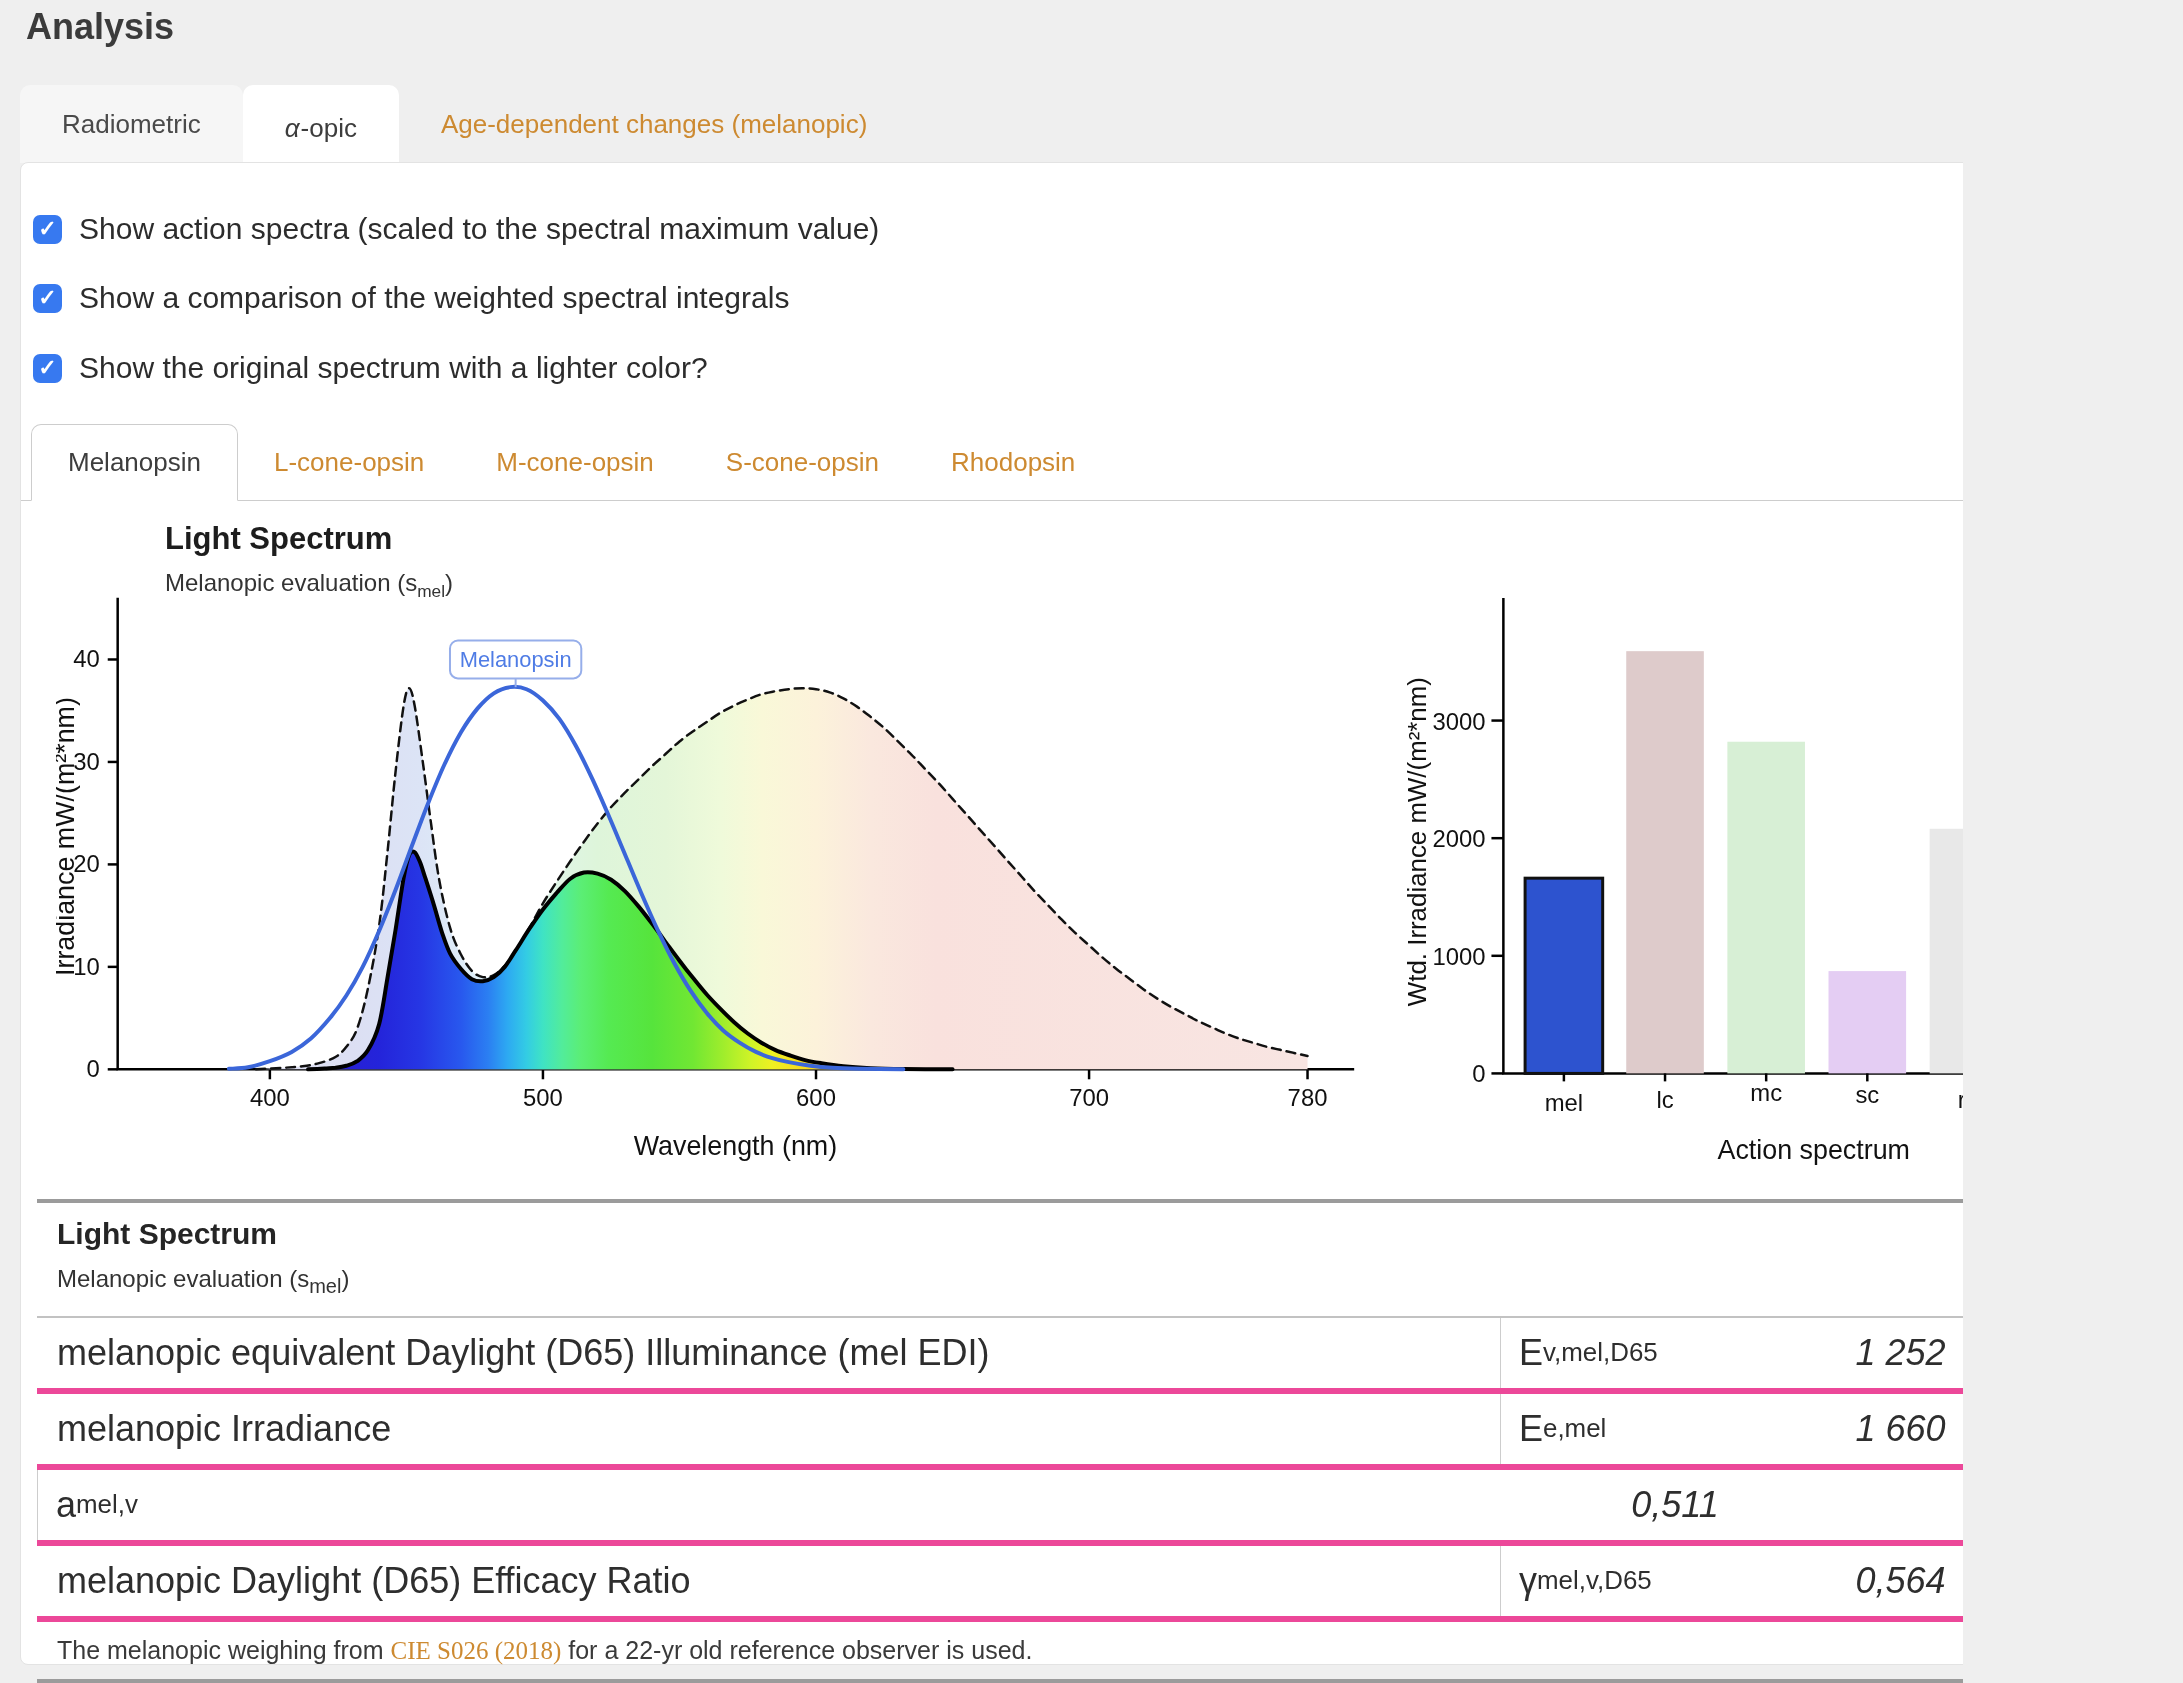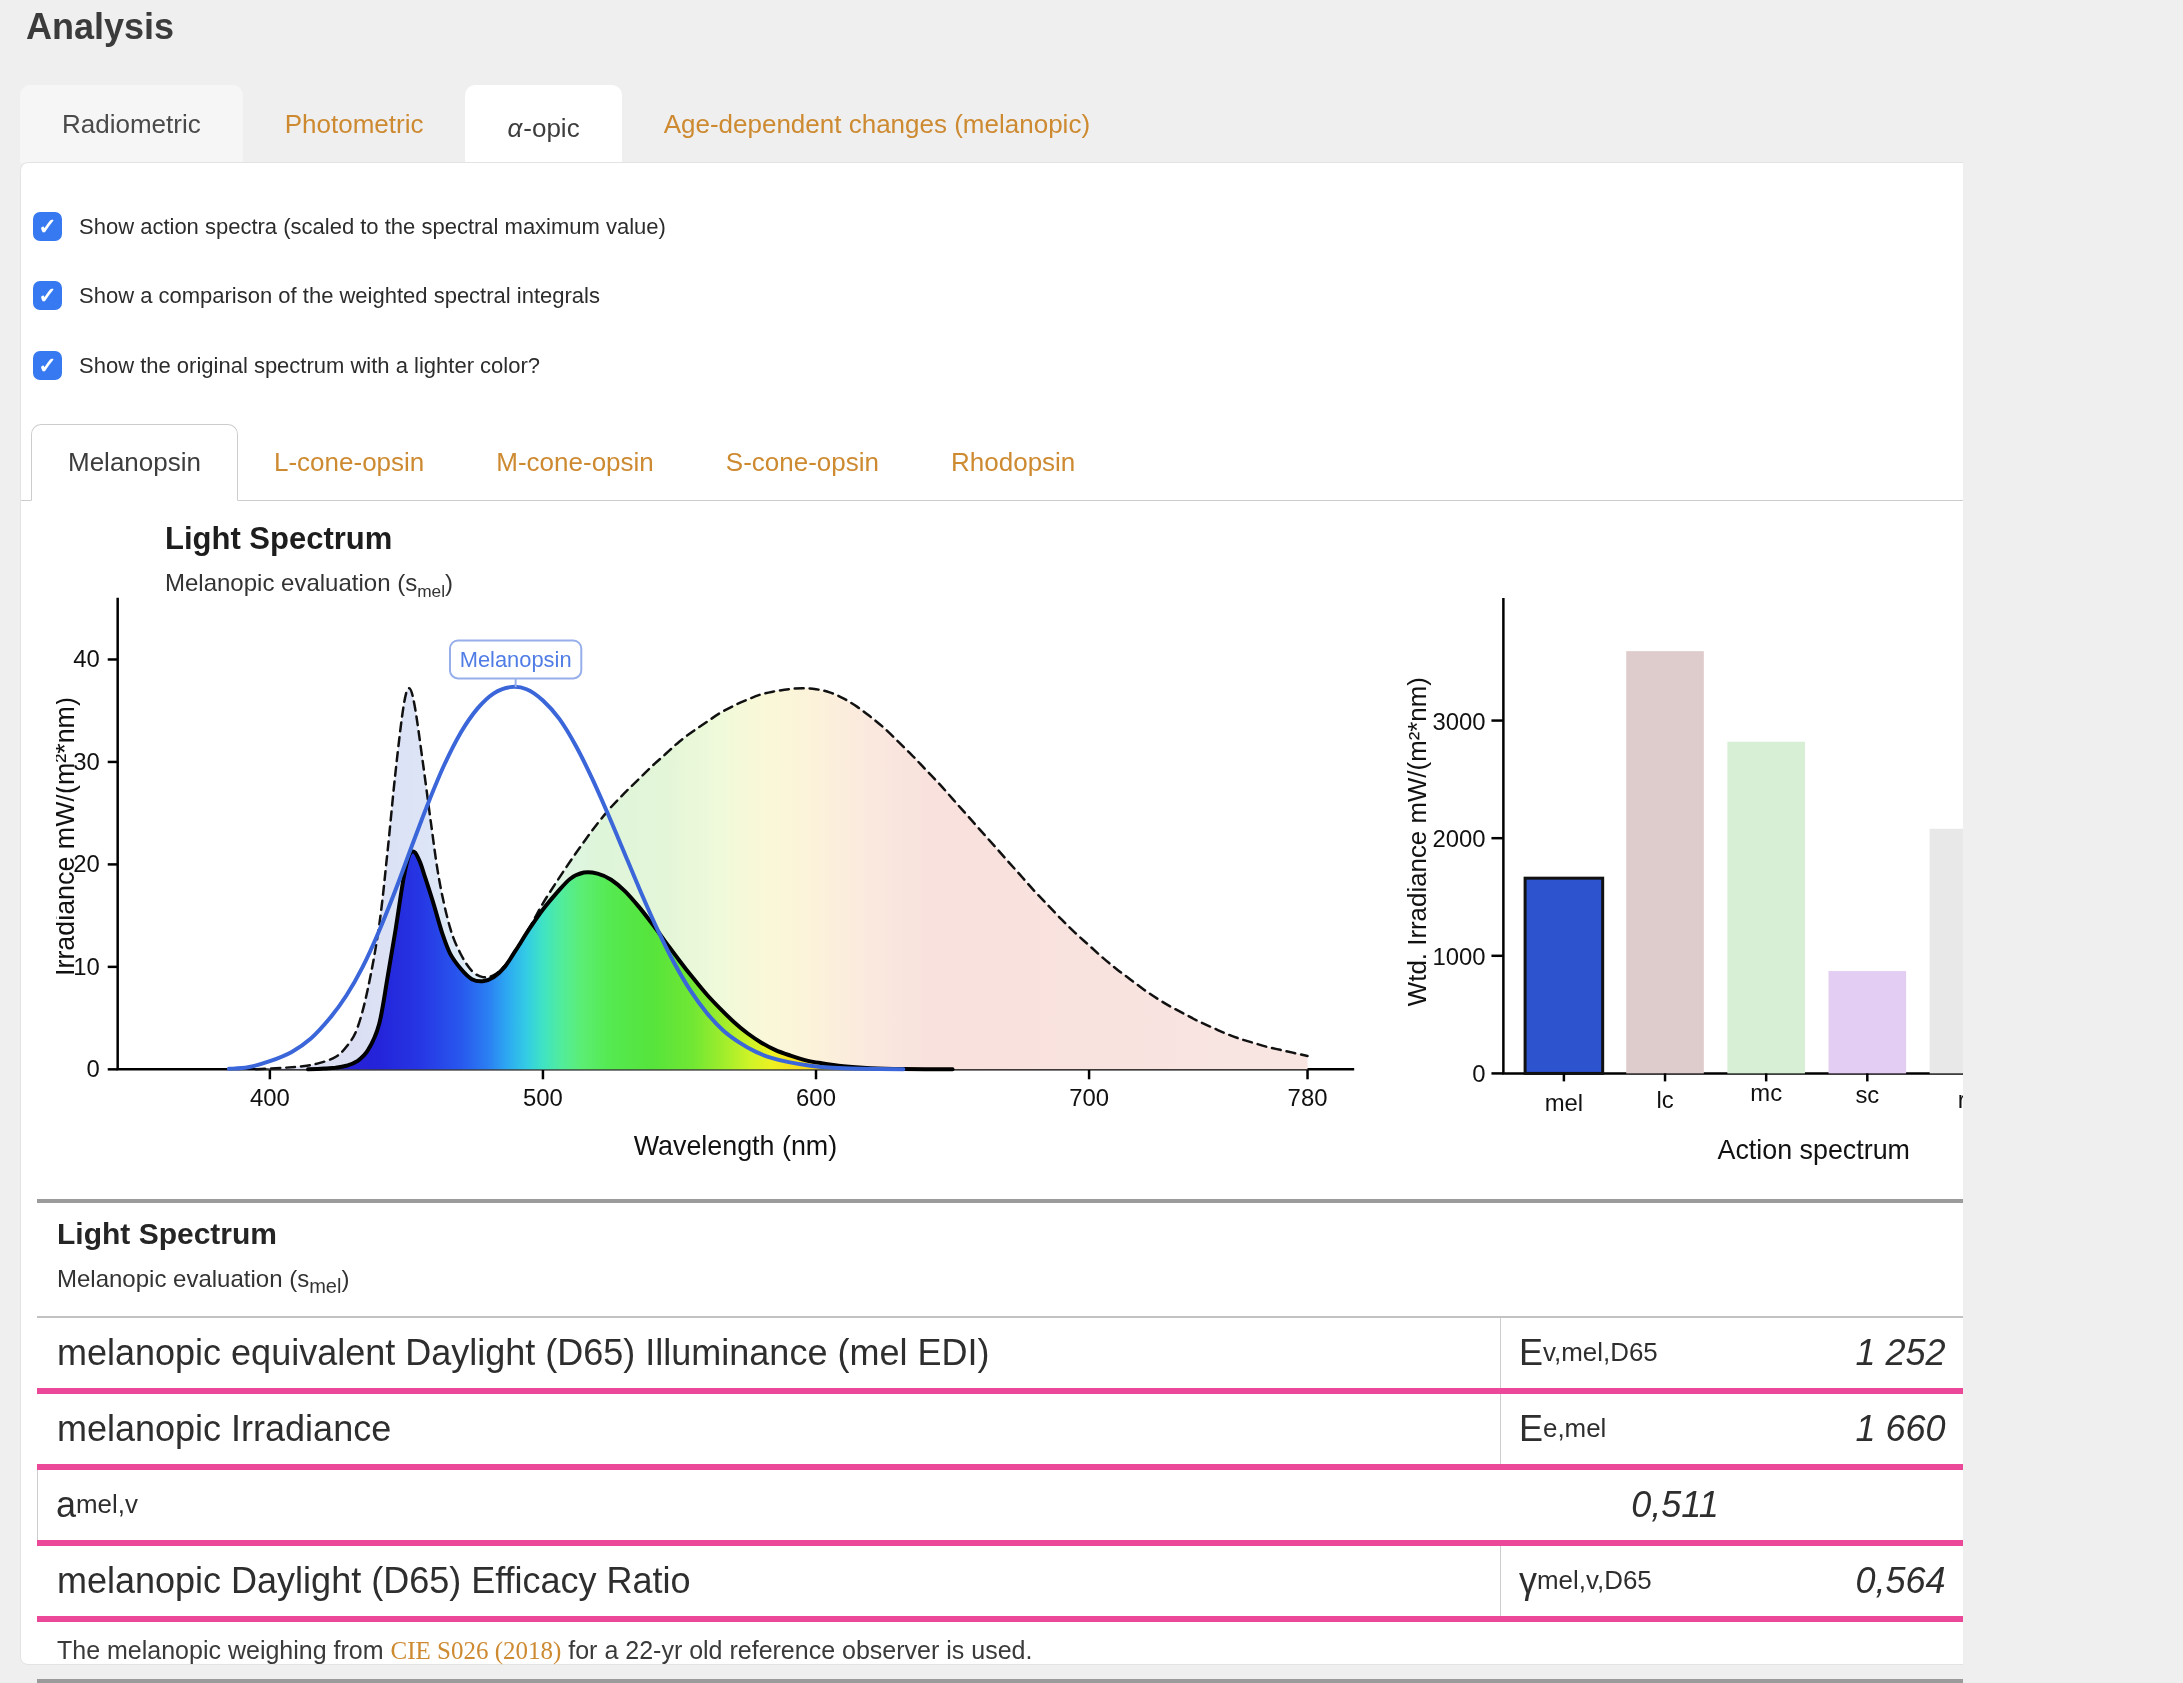--- a/index.html
+++ b/index.html
@@ -15,21 +15,21 @@
   .tab.orange{color:#cd8a31;}
   .tab .alpha{font-style:italic;margin-right:1px;}
   
   .panel{position:absolute;left:20px;top:162px;width:2143px;height:1503px;background:#ffffff;
          border:1px solid #e3e3e3;border-radius:8px;box-sizing:border-box;}
   
   .cbx-row{position:absolute;left:12px;display:flex;align-items:center;gap:17px;}
   .cbx{width:29px;height:29px;border-radius:7px;background:#3779f0;display:flex;
        align-items:center;justify-content:center;flex:0 0 auto;}
   .cbx span{color:#fff;font-size:22px;font-weight:700;line-height:1;}
-  .cbx-label{font-size:22px;color:#2c2c2c;}
+  .cbx-label{font-size:30px;color:#2c2c2c;}
   
   .subtabs{position:absolute;left:0;top:261px;width:100%;height:77px;box-sizing:border-box;
            border-bottom:1px solid #cdcdcd;display:flex;align-items:stretch;padding-left:10px;}
   .subtab{display:flex;align-items:center;padding:0 36px;font-size:26px;color:#cd8a31;white-space:nowrap;}
   .subtab.active{background:#fff;border:1px solid #cdcdcd;border-bottom:1px solid #fff;
                  margin-bottom:-1px;border-radius:10px 10px 0 0;color:#3d3d3d;}
   
   .chart-header{position:absolute;left:144px;top:358px;}
   .chart-title{font-size:31px;font-weight:700;color:#1d1d1d;}
   .chart-subtitle{font-size:24px;color:#333;margin-top:12px;}
@@ -51,21 +51,20 @@
   .rt-foot a{color:#cd8a31;text-decoration:none;font-family:Liberation Serif, serif;}
 </style>
 </head>
 <body>
 
 <div id="root">
   <div class="page-title">Analysis</div>
 
   <div class="tabbar">
     <div class="tab shaded">Radiometric</div>
-    <div class="tab orange">Photometric</div>
     <div class="tab active">
         <span class="alpha">α</span>
         <span>-opic</span>
       </div>
     <div class="tab orange">Age-dependent changes (melanopic)</div>
   </div>
 
   <div class="panel">
     <div class="cbx-row" style="top:49px;">
       <div class="cbx">

